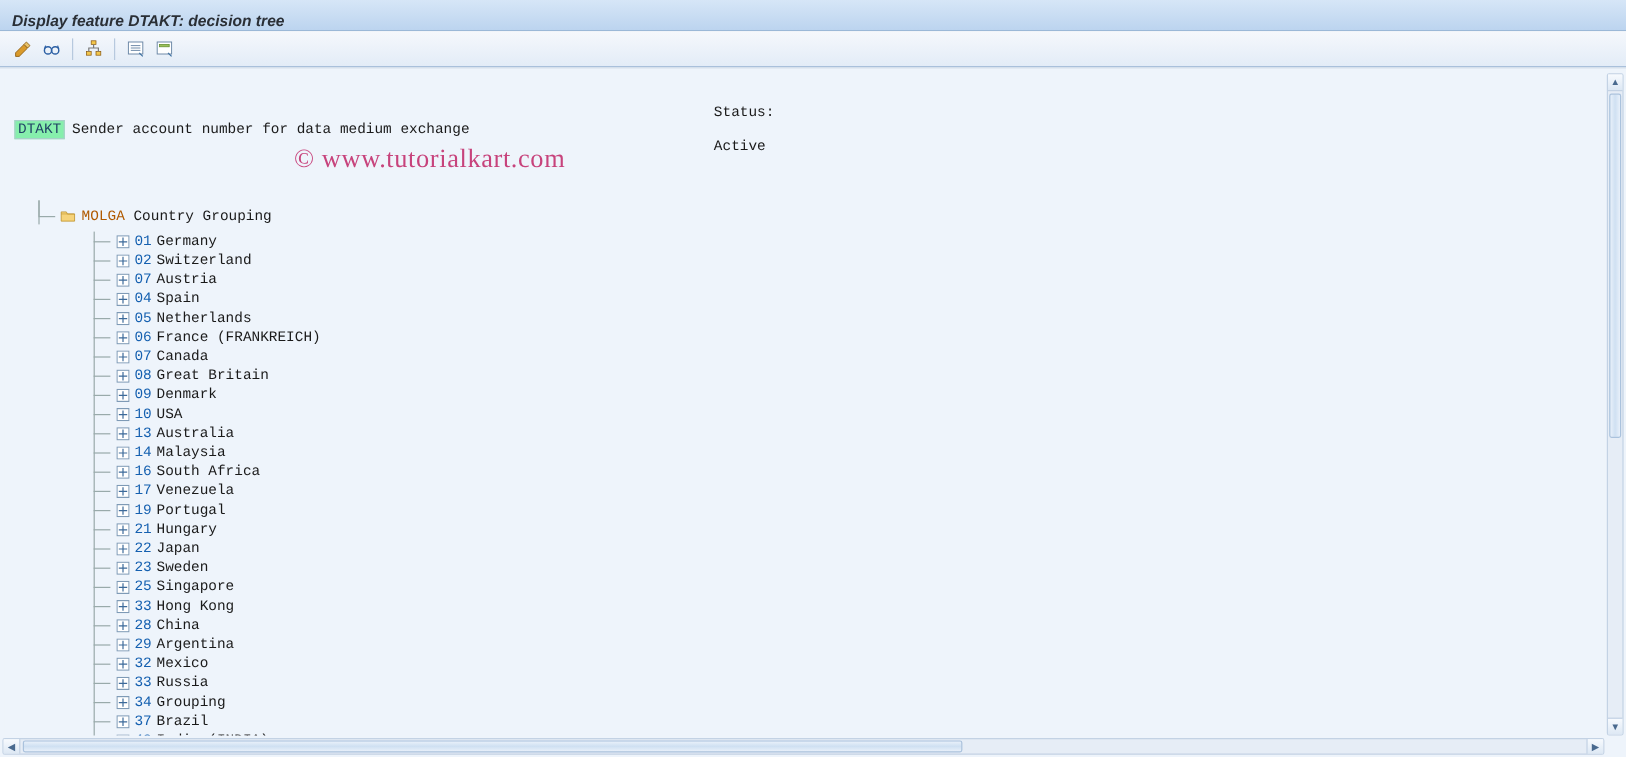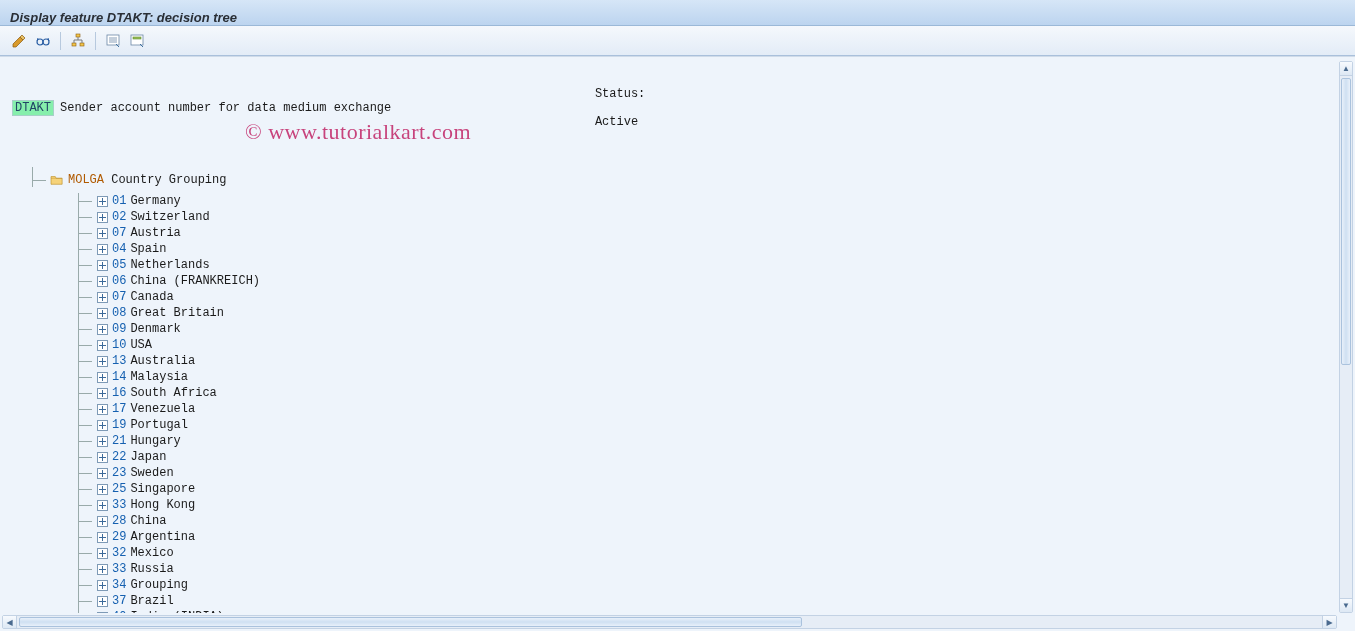--- a/index.html
+++ b/index.html
@@ -274,21 +274,21 @@
                 <rect x="0.5" y="0.5" width="10" height="10" fill="#fff" stroke="#7e9ab6"></rect>
                 <path d="M2 5.5 h7 M5.5 2 v7" stroke="#3c6a9a" stroke-width="1"></path>
               </svg></span><span class="code-num">04</span><span>Spain</span></div>
           <div class="country-row"><span class="expand-icon"><svg viewBox="0 0 11 11">
                 <rect x="0.5" y="0.5" width="10" height="10" fill="#fff" stroke="#7e9ab6"></rect>
                 <path d="M2 5.5 h7 M5.5 2 v7" stroke="#3c6a9a" stroke-width="1"></path>
               </svg></span><span class="code-num">05</span><span>Netherlands</span></div>
           <div class="country-row"><span class="expand-icon"><svg viewBox="0 0 11 11">
                 <rect x="0.5" y="0.5" width="10" height="10" fill="#fff" stroke="#7e9ab6"></rect>
                 <path d="M2 5.5 h7 M5.5 2 v7" stroke="#3c6a9a" stroke-width="1"></path>
-              </svg></span><span class="code-num">06</span><span>China (FRANKREICH)</span></div>
+              </svg></span><span class="code-num">06</span><span>France (FRANKREICH)</span></div>
           <div class="country-row"><span class="expand-icon"><svg viewBox="0 0 11 11">
                 <rect x="0.5" y="0.5" width="10" height="10" fill="#fff" stroke="#7e9ab6"></rect>
                 <path d="M2 5.5 h7 M5.5 2 v7" stroke="#3c6a9a" stroke-width="1"></path>
               </svg></span><span class="code-num">07</span><span>Canada</span></div>
           <div class="country-row"><span class="expand-icon"><svg viewBox="0 0 11 11">
                 <rect x="0.5" y="0.5" width="10" height="10" fill="#fff" stroke="#7e9ab6"></rect>
                 <path d="M2 5.5 h7 M5.5 2 v7" stroke="#3c6a9a" stroke-width="1"></path>
               </svg></span><span class="code-num">08</span><span>Great Britain</span></div>
           <div class="country-row"><span class="expand-icon"><svg viewBox="0 0 11 11">
                 <rect x="0.5" y="0.5" width="10" height="10" fill="#fff" stroke="#7e9ab6"></rect>

